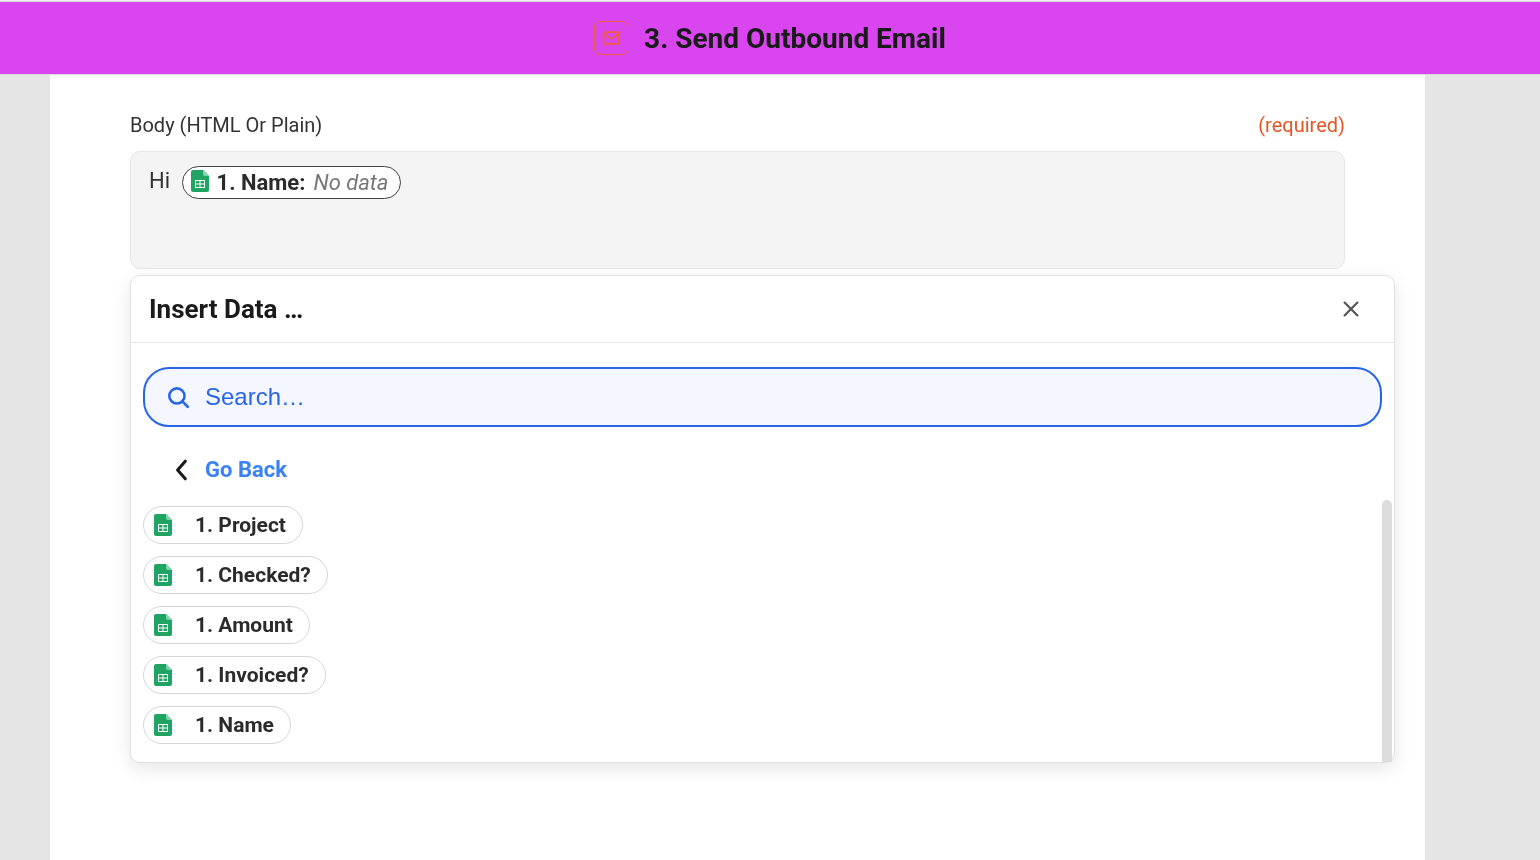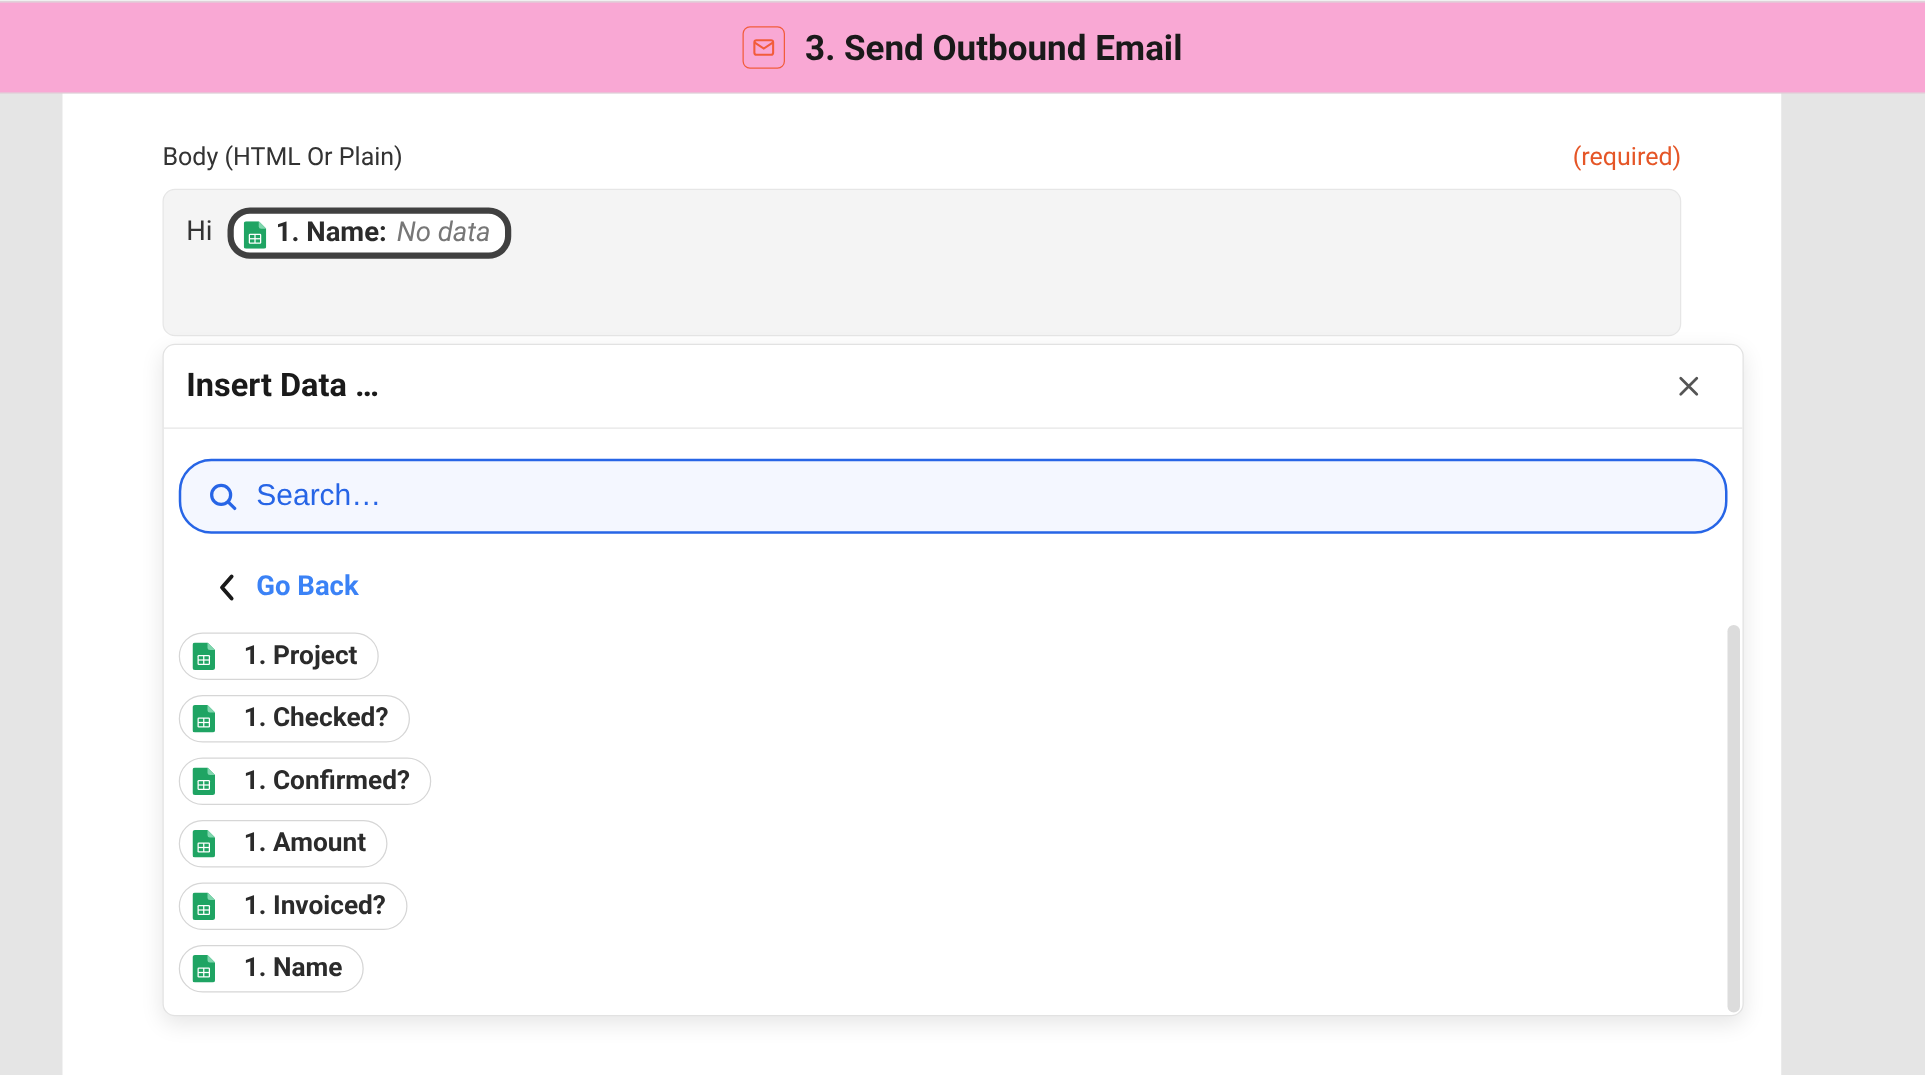--- a/index.html
+++ b/index.html
@@ -1,27 +1,27 @@
 <!DOCTYPE html>
 <html><head>
 <meta charset="utf-8">
 <style>
   * { box-sizing: border-box; margin: 0; padding: 0; }
   html, body { width: 1540px; height: 860px; font-family: -apple-system, BlinkMacSystemFont, "Segoe UI", Roboto, Helvetica, Arial, sans-serif; background: #f0f0f0; overflow: hidden; }
-  .page-header { position: absolute; top: 1px; left: 0; right: 0; height: 74px; background: #f9a8d4; border-top: 1px solid #d9d9d9; border-bottom: 1px solid #d9d9d9; display: flex; align-items: center; justify-content: center; gap: 16px; }
+  .page-header { position: absolute; top: 1px; left: 0; right: 0; height: 74px; background: #d946ef; border-top: 1px solid #d9d9d9; border-bottom: 1px solid #d9d9d9; display: flex; align-items: center; justify-content: center; gap: 16px; }
   .email-icon-box { width: 34px; height: 34px; border: 1px solid #f25c3b; border-radius: 6px; display: flex; align-items: center; justify-content: center; }
   .page-header h1 { font-size: 28px; font-weight: 700; color: #1a1a1a; }
   .canvas { position: absolute; top: 75px; left: 0; right: 0; bottom: 0; background: #e5e5e5; }
   .card { position: absolute; top: 0; left: 50px; width: 1375px; bottom: 0; background: #fff; }
   .field-label-row { display: flex; justify-content: space-between; align-items: center; padding: 38px 80px 0 80px; }
   .field-label { font-size: 20px; color: #333; font-weight: 400; }
   .required { font-size: 20px; color: #e55627; }
   .body-input { margin: 14px 80px 0 80px; background: #f4f4f4; border: 1px solid #e6e6e6; border-radius: 10px; min-height: 118px; padding: 14px 18px; font-size: 22px; color: #333; }
   .body-input .prefix { margin-right: 6px; }
-  .pill { display: inline-flex; align-items: flex-end; background: #fff; border: 5px solid #404040; border-radius: 18px; padding: 3px 12px 3px 8px; gap: 8px; vertical-align: middle; }
+  .pill { display: inline-flex; align-items: flex-start; background: #fff; border: 1px solid #404040; border-radius: 18px; padding: 3px 12px 3px 8px; gap: 8px; vertical-align: middle; }
   .sheets-icon { width: 18px; height: 22px; display: inline-block; position: relative; }
   .sheets-icon svg { width: 18px; height: 22px; display: block; }
   .pill-label { font-weight: 700; color: #2b2b2b; font-size: 22px; }
   .pill-value { font-style: italic; color: #777; font-size: 22px; }
   .popover { position: absolute; top: 200px; left: 80px; right: 30px; background: #fff; border: 1px solid #e2e2e2; border-radius: 10px; box-shadow: 0 6px 18px rgba(0,0,0,0.10); }
   .popover-header { display: flex; align-items: center; justify-content: space-between; padding: 18px 28px 18px 18px; border-bottom: 1px solid #e6e6e6; text-align: center; }
   .popover-title { font-size: 26px; font-weight: 700; color: #1a1a1a; }
   .close-btn { width: 30px; height: 30px; display: flex; align-items: center; justify-content: center; cursor: pointer; color: #555; }
   .close-btn svg { width: 22px; height: 22px; }
   .search-wrap { padding: 24px 12px 12px 12px; }
@@ -141,34 +141,20 @@
                   <svg viewBox="0 0 18 22">
                     <path d="M2 0h10l6 6v14a2 2 0 0 1-2 2H2a2 2 0 0 1-2-2V2a2 2 0 0 1 2-2z" fill="#1fa463"></path>
                     <path d="M12 0l6 6h-4a2 2 0 0 1-2-2V0z" fill="#7fd6ad"></path>
                     <rect x="4" y="10" width="10" height="8" rx="1" fill="#fff"></rect>
                     <rect x="5" y="11" width="3.5" height="2.5" fill="#1fa463"></rect>
                     <rect x="9.5" y="11" width="3.5" height="2.5" fill="#1fa463"></rect>
                     <rect x="5" y="14.5" width="3.5" height="2.5" fill="#1fa463"></rect>
                     <rect x="9.5" y="14.5" width="3.5" height="2.5" fill="#1fa463"></rect>
                   </svg>
                 </span>
-            <span class="item-label">1. Confirmed?</span>
-          </div></div>
-          <div class="data-item-row"><div class="data-item">
-            <span class="sheets-icon">
-                  <svg viewBox="0 0 18 22">
-                    <path d="M2 0h10l6 6v14a2 2 0 0 1-2 2H2a2 2 0 0 1-2-2V2a2 2 0 0 1 2-2z" fill="#1fa463"></path>
-                    <path d="M12 0l6 6h-4a2 2 0 0 1-2-2V0z" fill="#7fd6ad"></path>
-                    <rect x="4" y="10" width="10" height="8" rx="1" fill="#fff"></rect>
-                    <rect x="5" y="11" width="3.5" height="2.5" fill="#1fa463"></rect>
-                    <rect x="9.5" y="11" width="3.5" height="2.5" fill="#1fa463"></rect>
-                    <rect x="5" y="14.5" width="3.5" height="2.5" fill="#1fa463"></rect>
-                    <rect x="9.5" y="14.5" width="3.5" height="2.5" fill="#1fa463"></rect>
-                  </svg>
-                </span>
             <span class="item-label">1. Amount</span>
           </div></div>
           <div class="data-item-row"><div class="data-item">
             <span class="sheets-icon">
                   <svg viewBox="0 0 18 22">
                     <path d="M2 0h10l6 6v14a2 2 0 0 1-2 2H2a2 2 0 0 1-2-2V2a2 2 0 0 1 2-2z" fill="#1fa463"></path>
                     <path d="M12 0l6 6h-4a2 2 0 0 1-2-2V0z" fill="#7fd6ad"></path>
                     <rect x="4" y="10" width="10" height="8" rx="1" fill="#fff"></rect>
                     <rect x="5" y="11" width="3.5" height="2.5" fill="#1fa463"></rect>
                     <rect x="9.5" y="11" width="3.5" height="2.5" fill="#1fa463"></rect>

